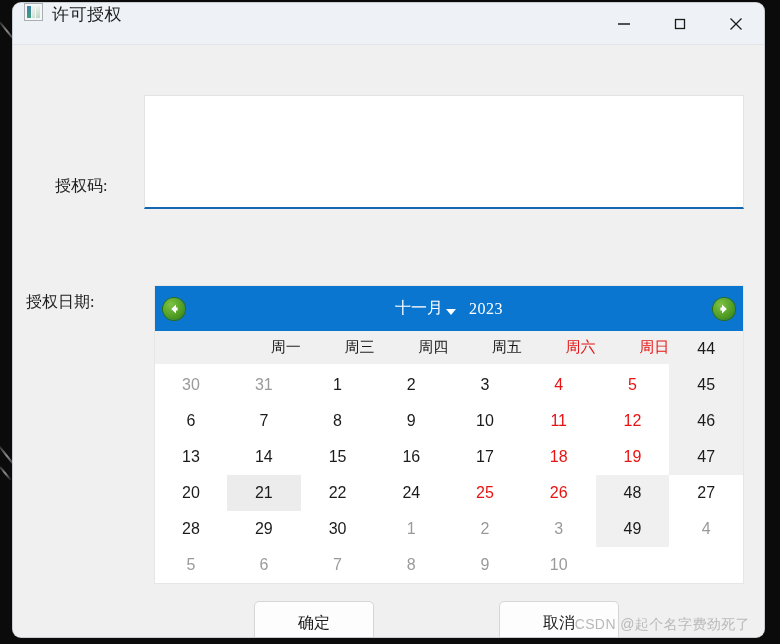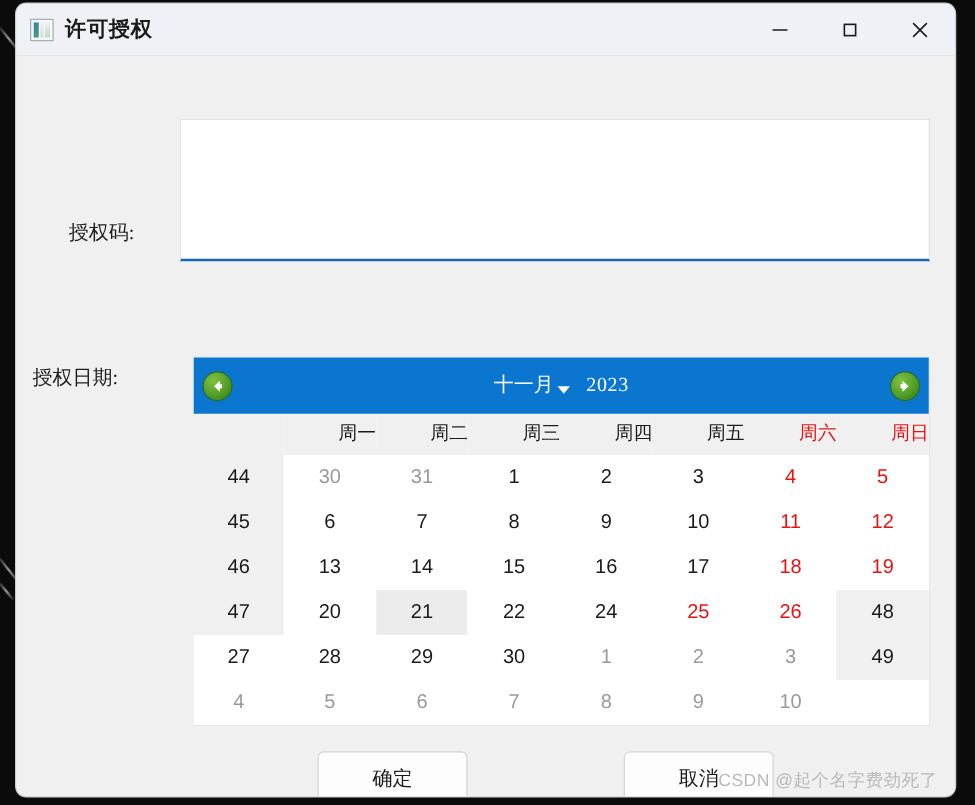--- a/index.html
+++ b/index.html
@@ -41,22 +41,20 @@
     box-shadow: 0 0 0 1px #c9ccd0;
     overflow: hidden;
   }
 
   .titlebar {
     position: relative;
     height: 41px;
     background: #eef2f6;
     border-bottom: 1px solid #e2e6ea;
     display: flex;
-    align-items: center;
-    font-weight: bold;
   }
 
   .app-icon {
     margin-left: 11px;
     width: 19px;
     height: 18px;
     background: #f4f6f7;
     border: 1px solid #a8b0b4;
     box-sizing: border-box;
     display: flex;
@@ -331,21 +329,20 @@
           <div class="nav-arrow nav-next">
             <svg width="14" height="14" viewBox="0 0 14 14">
               <path d="M5 2.6 L9.8 7 L5 11.4 L5 8.6 L3.4 8.6 L3.4 5.4 L5 5.4 Z" fill="#ffffff"></path>
             </svg>
           </div>
         </div>
 
         <div class="cal-grid" id="cal-grid">
             <div class="weekday wk-head"></div>
             <div class="weekday">周一</div>
-            <div class="weekday">周二</div>
             <div class="weekday">周三</div>
             <div class="weekday">周四</div>
             <div class="weekday">周五</div>
             <div class="weekday weekend">周六</div>
             <div class="weekday weekend">周日</div>
             <div class="wknum">44</div>
             <div class="day muted">30</div>
             <div class="day muted">31</div>
             <div class="day">1</div>
             <div class="day">2</div>

